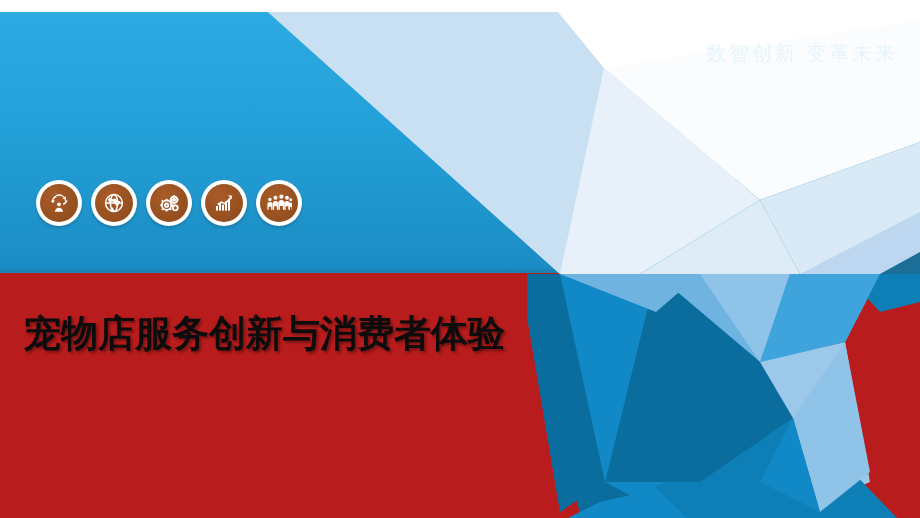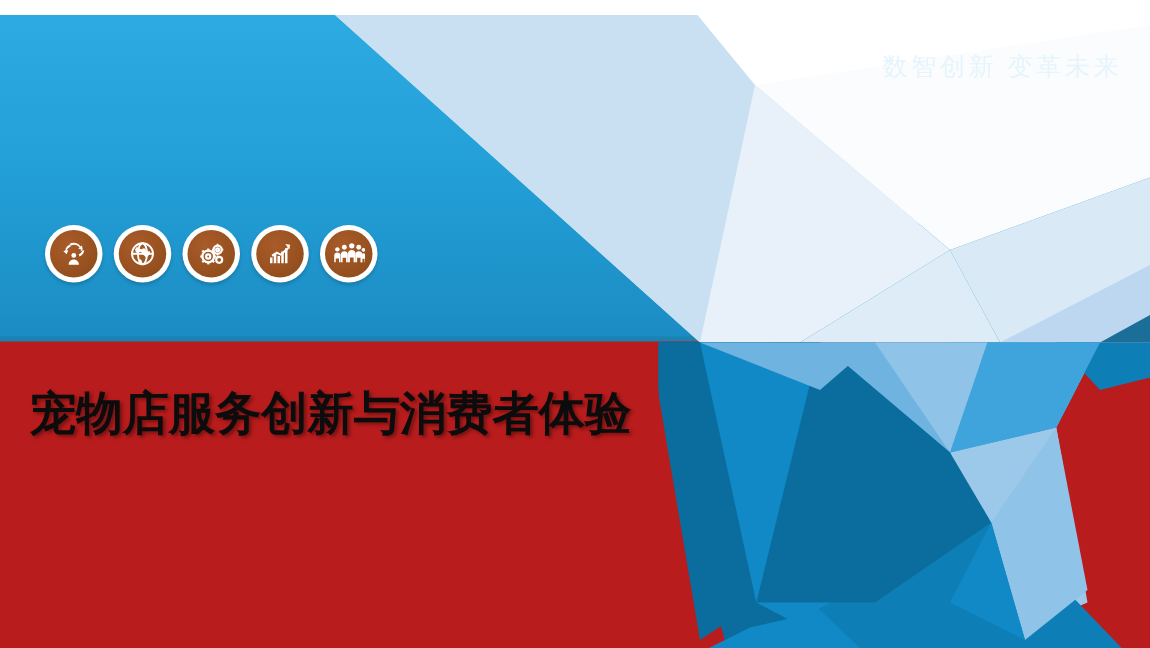--- a/index.html
+++ b/index.html
@@ -94,21 +94,21 @@
   .icon-badge svg {
     display: block;
   }
 
   
   .title {
     position: absolute;
     left: 24px;
     top: 296px;
     width: 500px;
-    font-family: Liberation Mono, monospace;
+    font-family: Liberation Serif, serif;
     font-weight: bold;
     font-size: 37px;
     line-height: 1.42;
     color: #0C0C0C;
     text-shadow: 2px 2px 3px rgba(0,0,0,0.38);
     letter-spacing: 0px;
   }
 </style>
 </head>
 <body>

